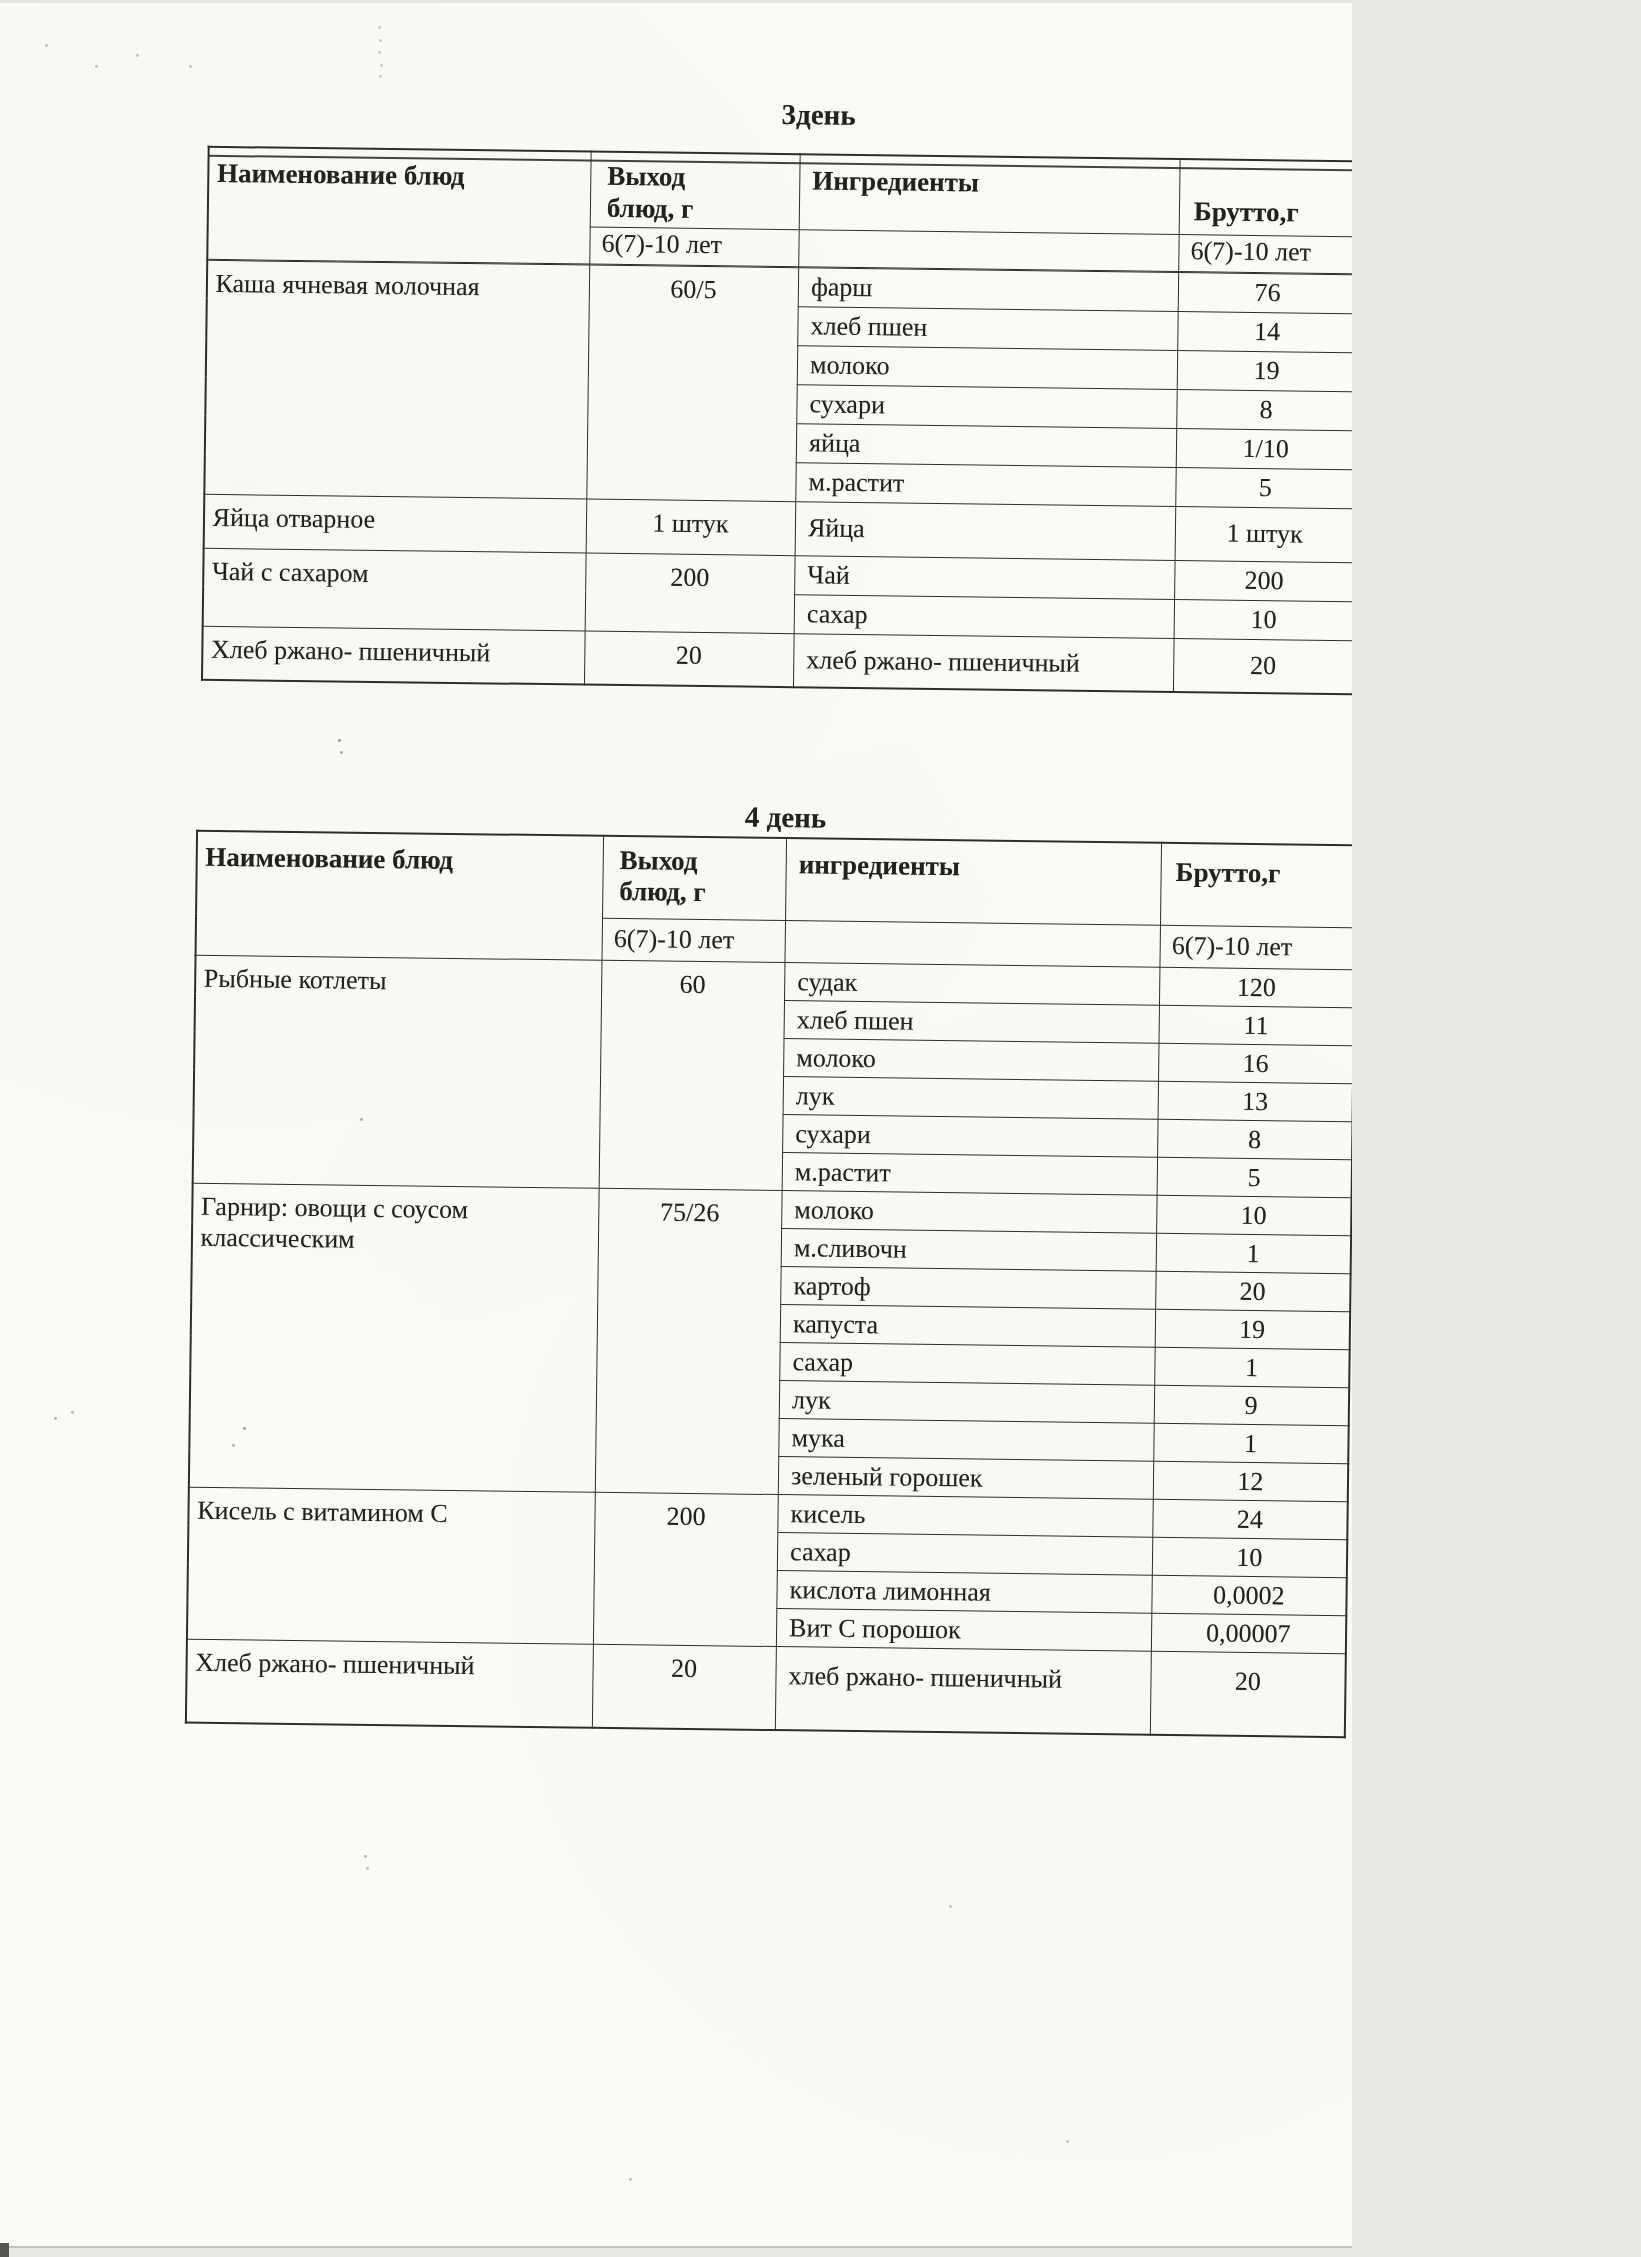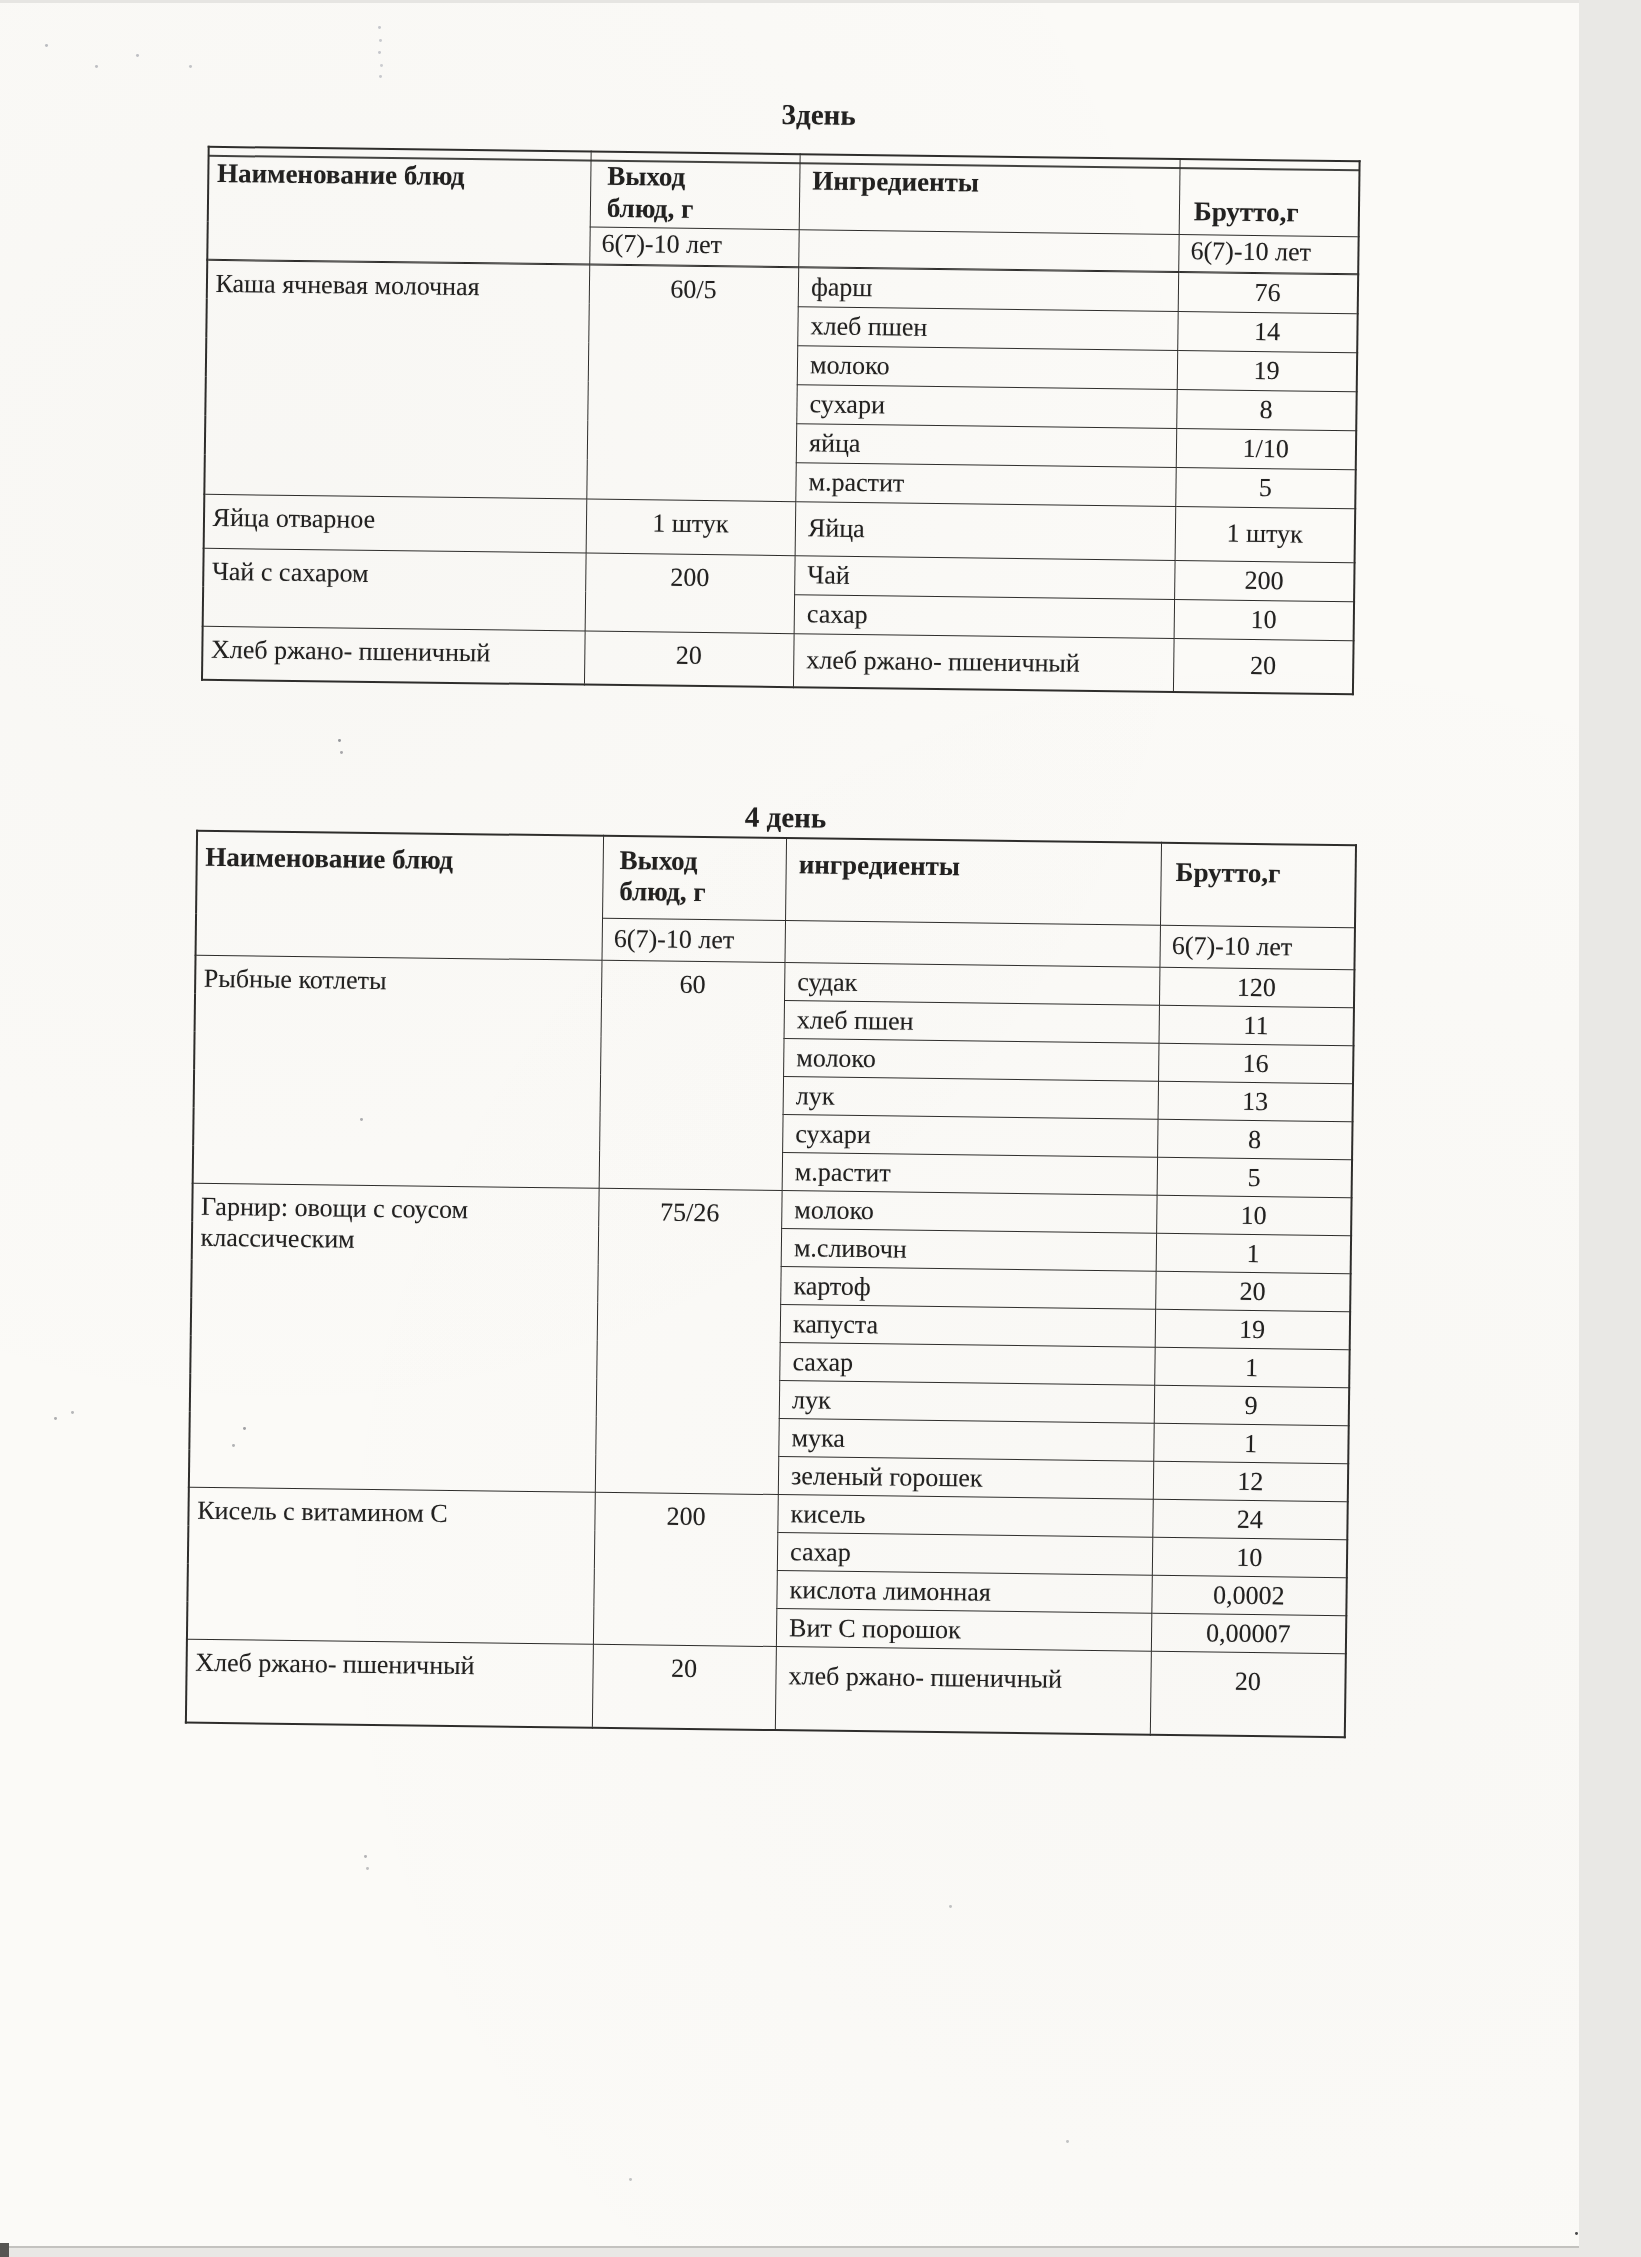--- a/index.html
+++ b/index.html
@@ -1,20 +1,20 @@
 <!DOCTYPE html>
 <html lang="ru"><head>
 <meta charset="utf-8">
 <style>
   * { box-sizing: border-box; }
   html,body { margin:0; padding:0; }
   body { width:1641px; height:2257px; background:#e9e8e5; }
 
   .page {
-    position:relative; width:1579px; height:2257px; overflow:hidden;
+    position:relative; width:1352px; height:2257px; overflow:hidden;
     background:#fbfaf7;
     background-image:
       radial-gradient(circle at 18% 22%, rgba(120,120,110,0.025), transparent 45%),
       radial-gradient(circle at 80% 70%, rgba(120,120,110,0.02), transparent 50%);
     font-family:"Liberation Serif","DejaVu Serif",serif;
     color:#222120;
   }
 
   
   .sheet {

